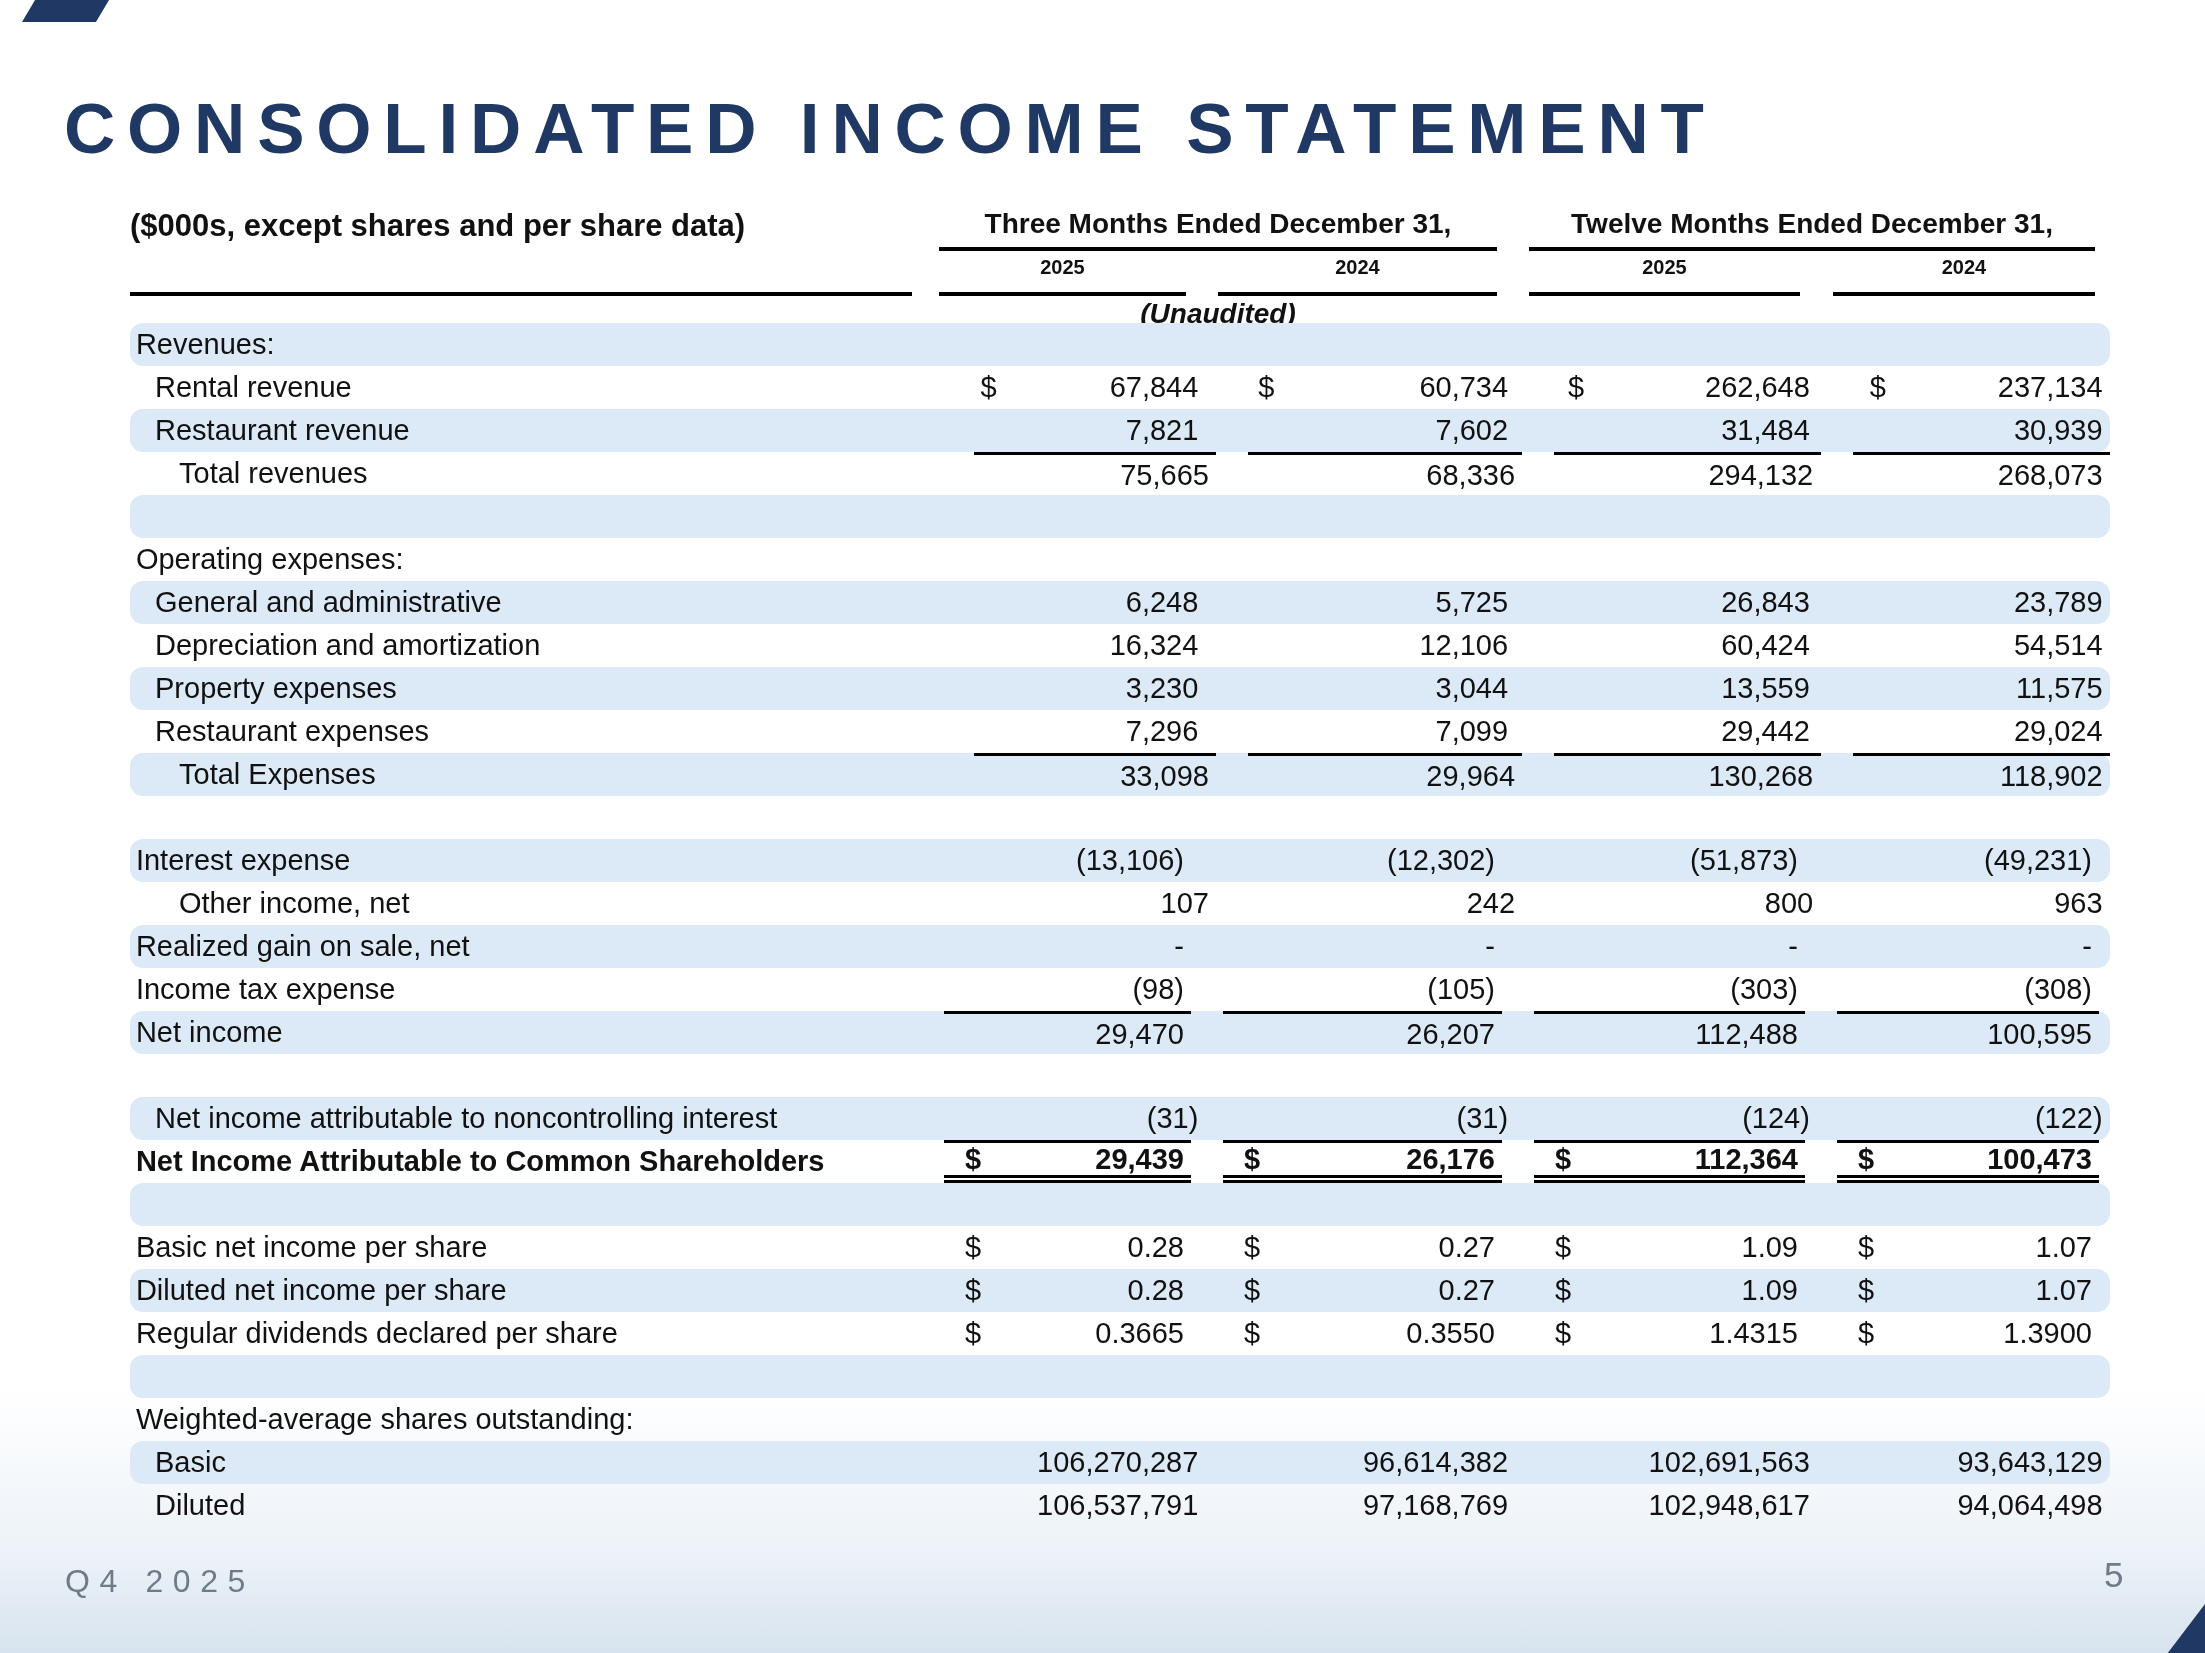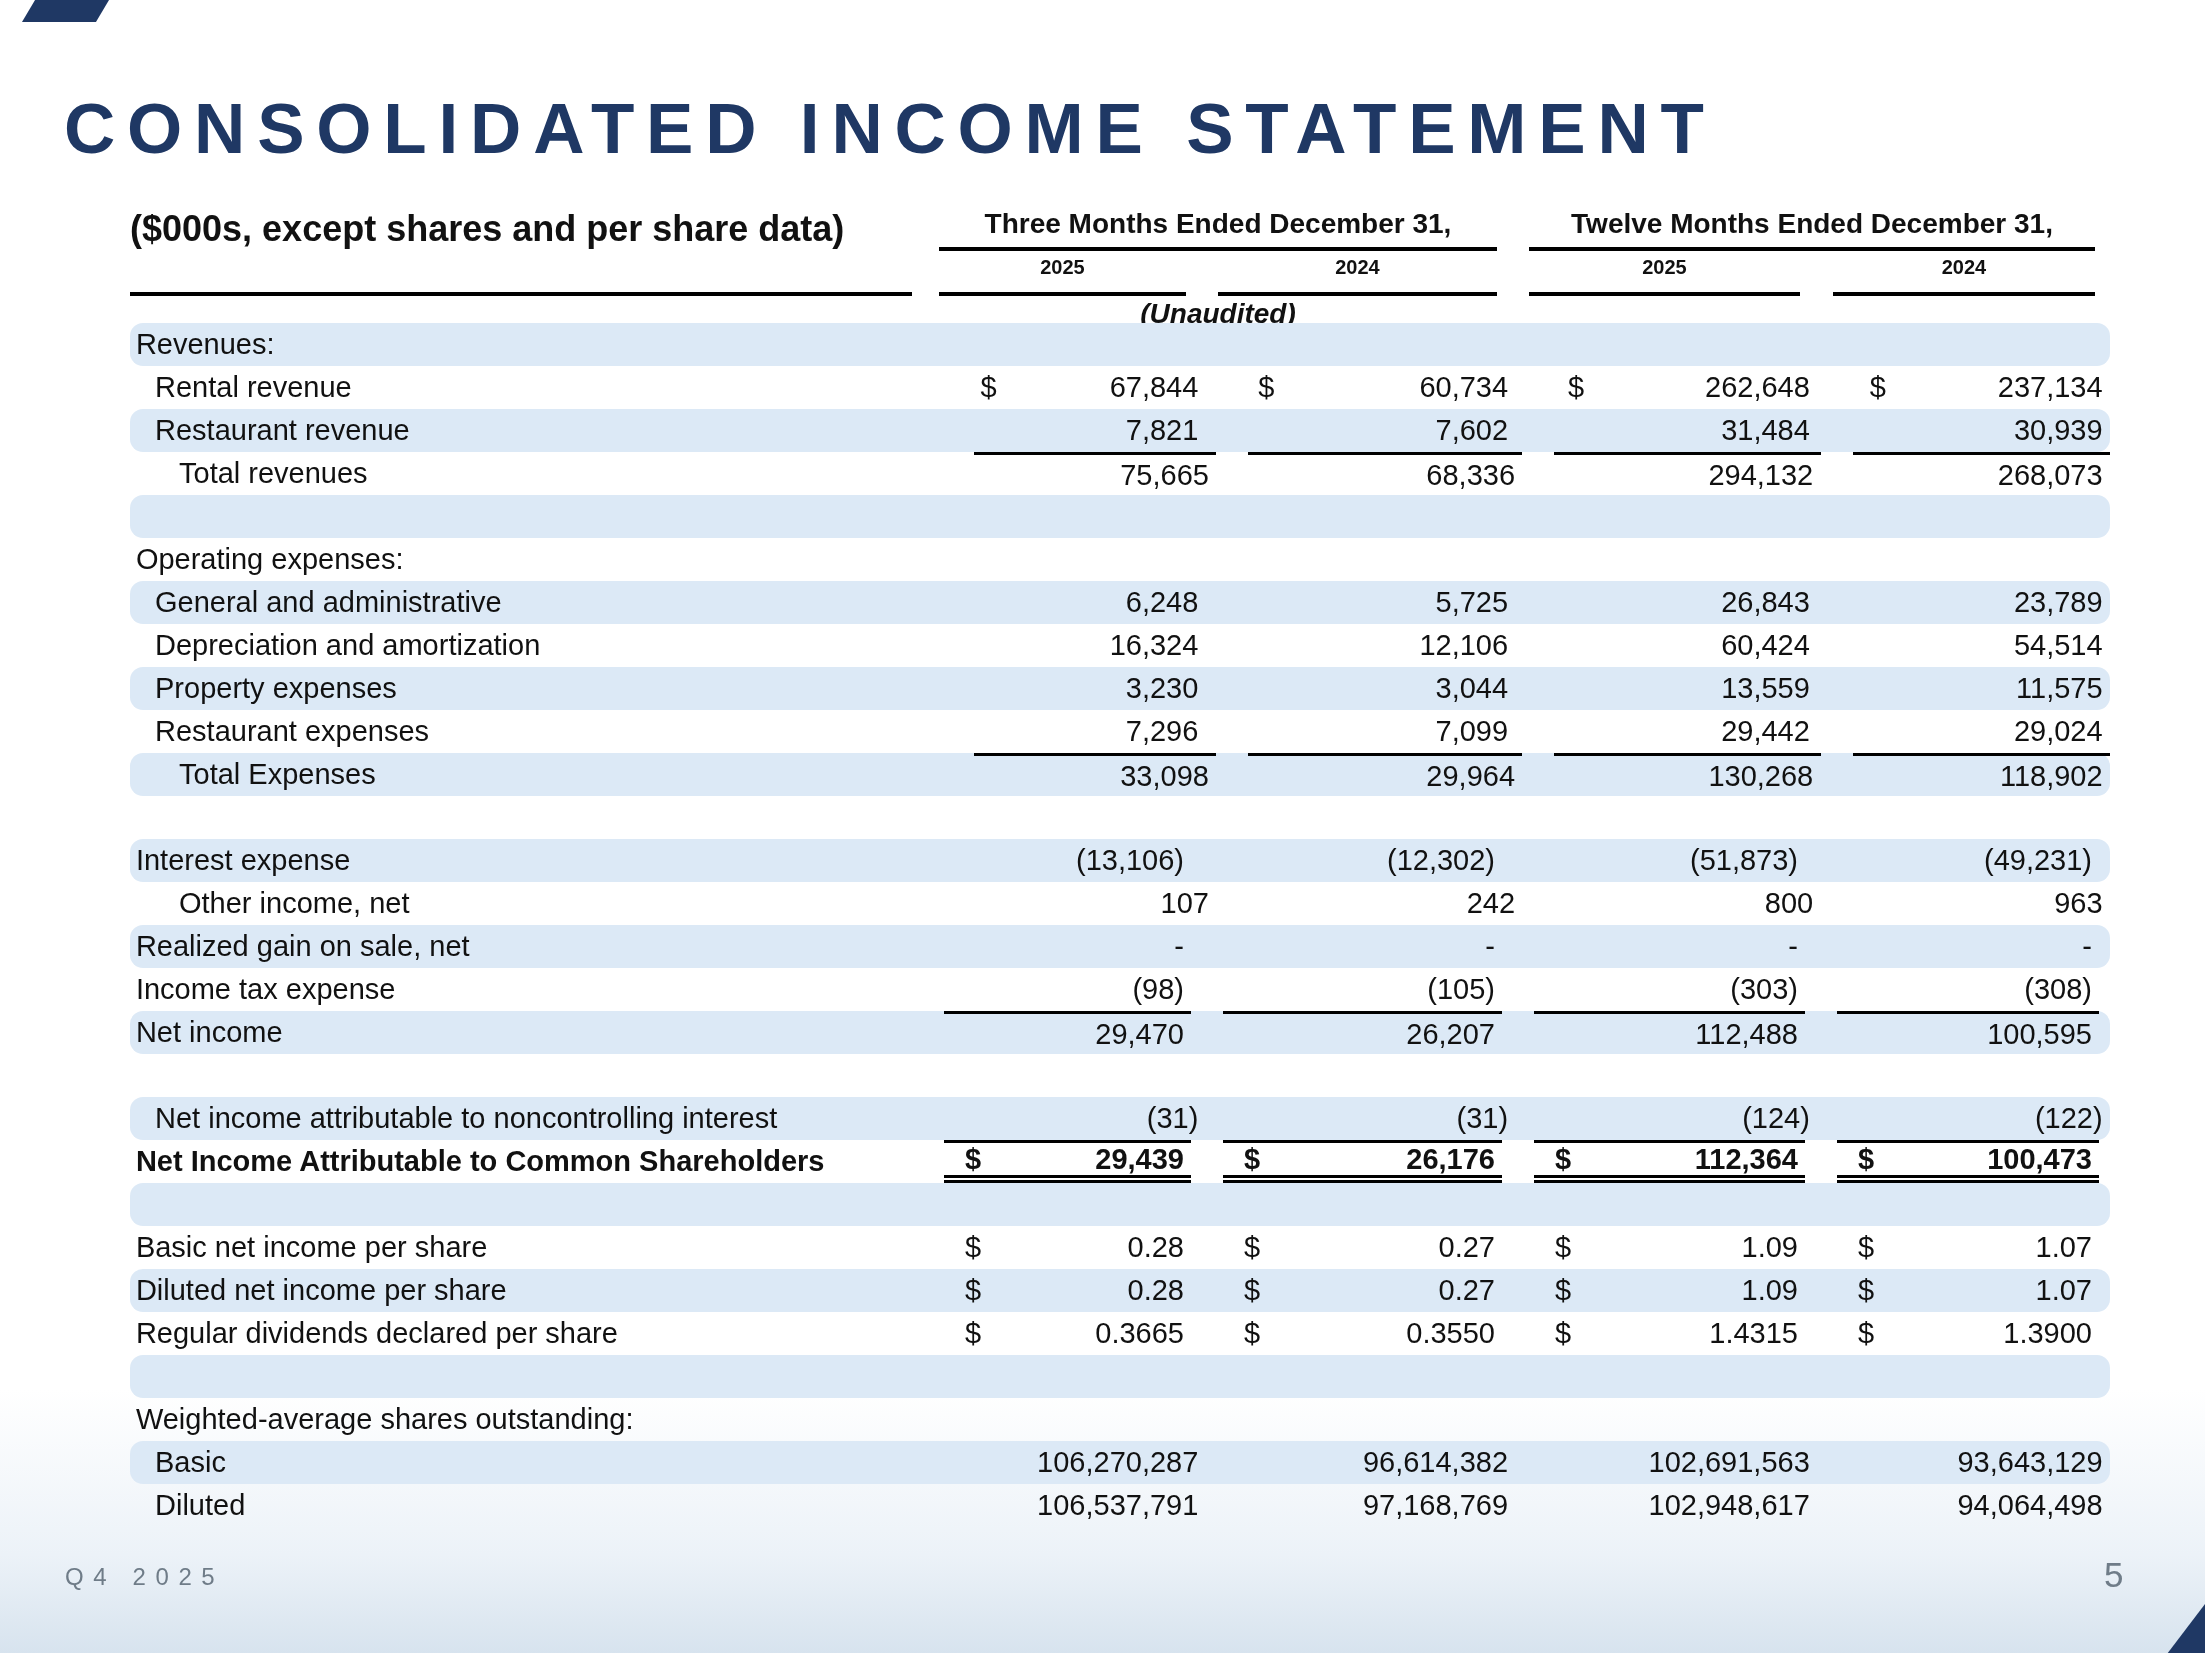--- a/index.html
+++ b/index.html
@@ -11,21 +11,21 @@
   .deco-tl { position:absolute; left:22px; top:0; width:87px; height:22px;
     background:#1F3864; clip-path:polygon(15% 0,100% 0,85% 100%,0 100%); }
   .deco-br { position:absolute; right:0; bottom:0; width:38px; height:50px;
     background:#1F3864; clip-path:polygon(100% 0,100% 100%,0 100%); }
 
   .title { position:absolute; left:64px; top:88px; margin:0;
     font-size:71px; font-weight:bold; letter-spacing:11.8px; color:#1F3864; white-space:nowrap; }
 
   
   .units { position:absolute; left:130px; top:208px; width:782px;
-    font-size:36px; font-weight:bold; }
+    font-size:31px; font-weight:bold; }
   .gh { position:absolute; top:208px; font-size:28px; font-weight:bold; text-align:center; white-space:nowrap; }
   .gh1 { left:939px; width:558px; }
   .gh2 { left:1529px; width:566px; }
   .hline { position:absolute; height:3.7px; background:#000; }
   .ghl1 { left:939px; top:247px; width:558px; }
   .ghl2 { left:1529px; top:247px; width:566px; }
   .yr { position:absolute; top:256px; font-size:20px; font-weight:bold; text-align:center; }
   .yr1 { left:939px; width:247px; } .yr2 { left:1218px; width:279px; }
   .yr3 { left:1529px; width:271px; } .yr4 { left:1833px; width:262px; }
   .yl0 { left:130px;  top:292px; width:782px; }
@@ -47,21 +47,21 @@
   .vg { display:flex; align-items:center; font-size:29px; }
   .vg0 { width:247px; } .vg1 { width:279px; margin-left:32px; }
   .vg2 { width:271px; margin-left:32px; } .vg3 { width:262px; margin-left:32px; }
   .vg.topline { border-top:3.7px solid #000; }
   .vg.dbl { border-bottom:8.8px double #000; }
   .d { width:53px; padding-left:20.6px; box-sizing:border-box; text-align:left; }
   .v { flex:1; text-align:right; padding-right:7.4px; white-space:nowrap; }
   .bold .v, .bold .d { font-weight:bold; }
 
   
-  .footer-left { position:absolute; left:65px; top:1563px; font-size:24px;
+  .footer-left { position:absolute; left:65px; top:1563px; font-size:32px;
     letter-spacing:9.6px; color:#6F7C88; }
   .page-num { position:absolute; left:2104px; top:1555px; font-size:35px; color:#6F7C88; }
 </style>
 </head>
 <body>
 
 <div class="slide">
   <div class="deco-tl"></div>
   <div class="deco-br"></div>
 

